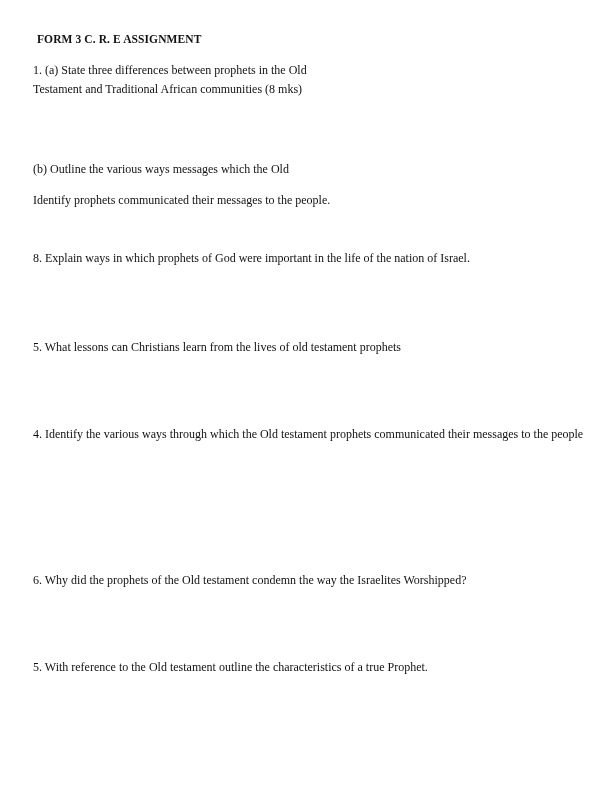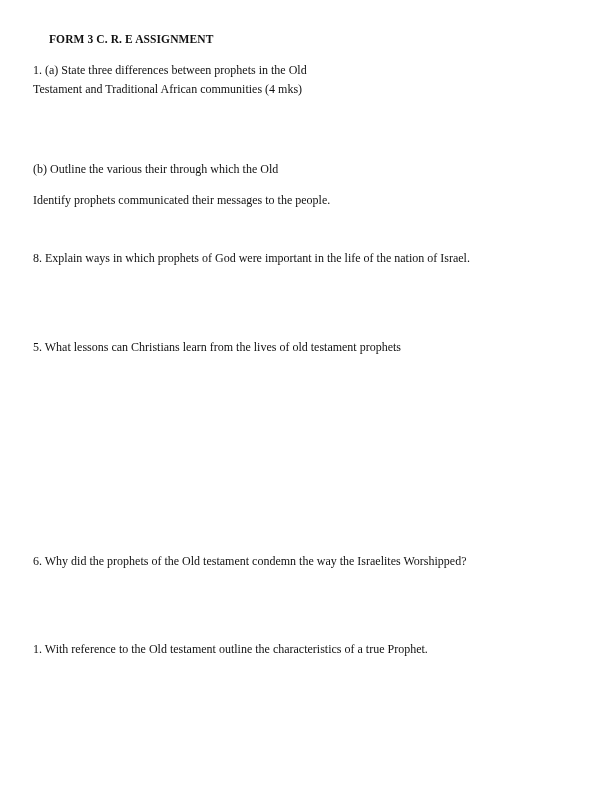--- a/index.html
+++ b/index.html
@@ -27,21 +27,21 @@
     position: absolute;
     left: 33px;
     top: 30px;
     width: 552px;
   }
   .doc-title {
     font-size: 11.5px;
     font-weight: bold;
     line-height: 14px;
     letter-spacing: 0.1px;
-    margin: 0 0 0 16px;
+    margin: 0 0 0 4px;
     padding-top: 2px;
   }
   .q-block {
     margin: 0;
     padding: 0;
   }
   .q-line {
     font-size: 12px;
     line-height: 18.5px;
     margin: 0;
@@ -65,55 +65,58 @@
 
 <div class="page">
   <div class="doc-body">
 
     <h1 class="doc-title">FORM 3 C. R. E ASSIGNMENT</h1>
 
     <div class="spacer gap-title-q1"></div>
 
     <div class="q-block">
       <p class="q-line">1. (a) State three differences between prophets in the Old</p>
-      <p class="q-line">Testament and Traditional African communities (4 mks)</p>
+      <p class="q-line">Testament and Traditional African communities (8 mks)</p>
     </div>
 
     <div class="spacer gap-q1-qb"></div>
 
     <div class="q-block">
-      <p class="q-line">(b) Outline the various their through which the Old</p>
+      <p class="q-line">(b) Outline the various ways messages which the Old</p>
       <div class="spacer gap-qb-l1l2"></div>
       <p class="q-line">Identify prophets communicated their messages to the people.</p>
     </div>
 
     <div class="spacer gap-qb-q2"></div>
 
     <div class="q-block">
       <p class="q-line">8. Explain ways in which prophets of God were important in the life of the nation of Israel.</p>
     </div>
 
     <div class="spacer gap-q2-q3"></div>
 
     <div class="q-block">
       <p class="q-line">5. What lessons can Christians learn from the lives of old testament prophets</p>
     </div>
 
     <div class="spacer gap-q3-q4"></div>
 
+    <div class="q-block">
+      <p class="q-line">4. Identify the various ways through which the Old testament prophets communicated their messages to the people</p>
+    </div>
 
     <div class="spacer gap-q4-q5"></div>
 
 
     <div class="spacer gap-q5-q6"></div>
 
     <div class="q-block">
       <p class="q-line">6. Why did the prophets of the Old testament condemn the way the Israelites Worshipped?</p>
     </div>
 
     <div class="spacer gap-q6-q7"></div>
 
     <div class="q-block">
-      <p class="q-line">1. With reference to the Old testament outline the characteristics of a true Prophet.</p>
+      <p class="q-line">5. With reference to the Old testament outline the characteristics of a true Prophet.</p>
     </div>
 
   </div>
 </div>
 
 </body></html>

